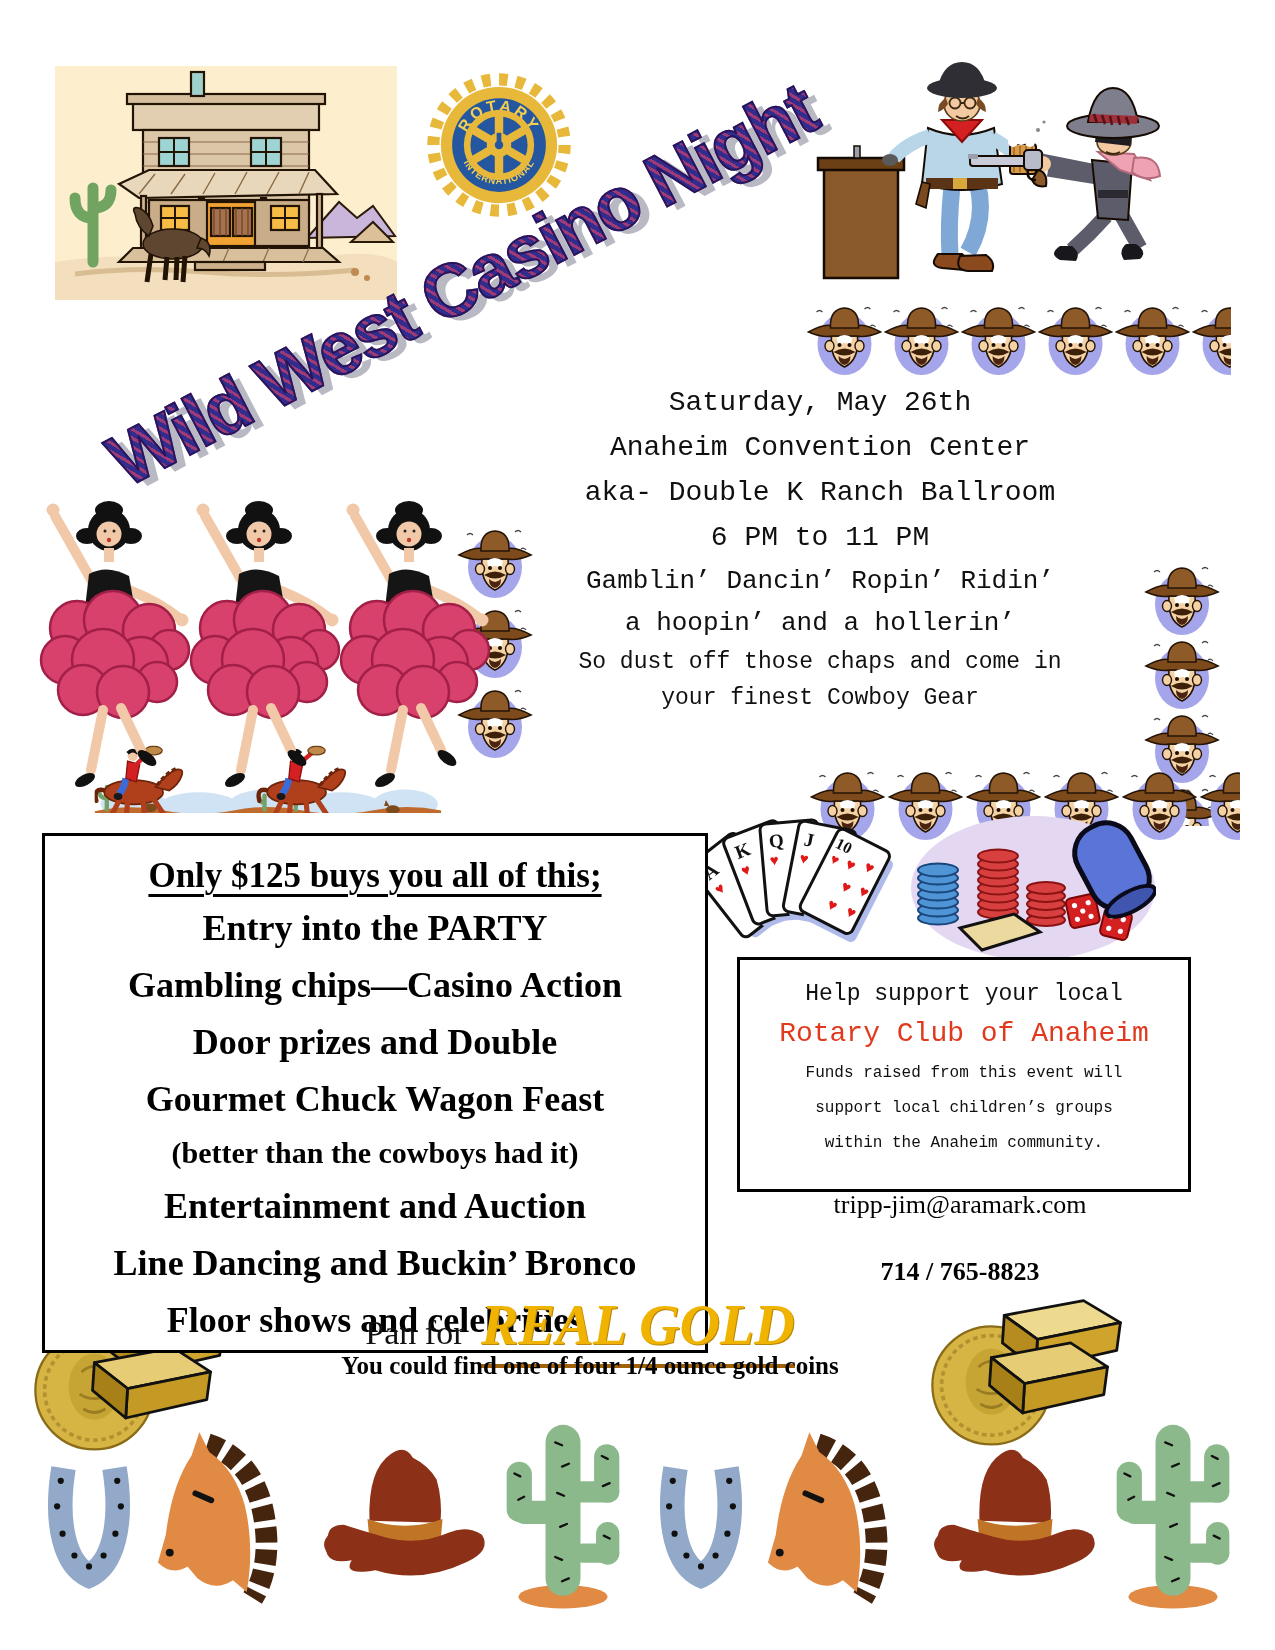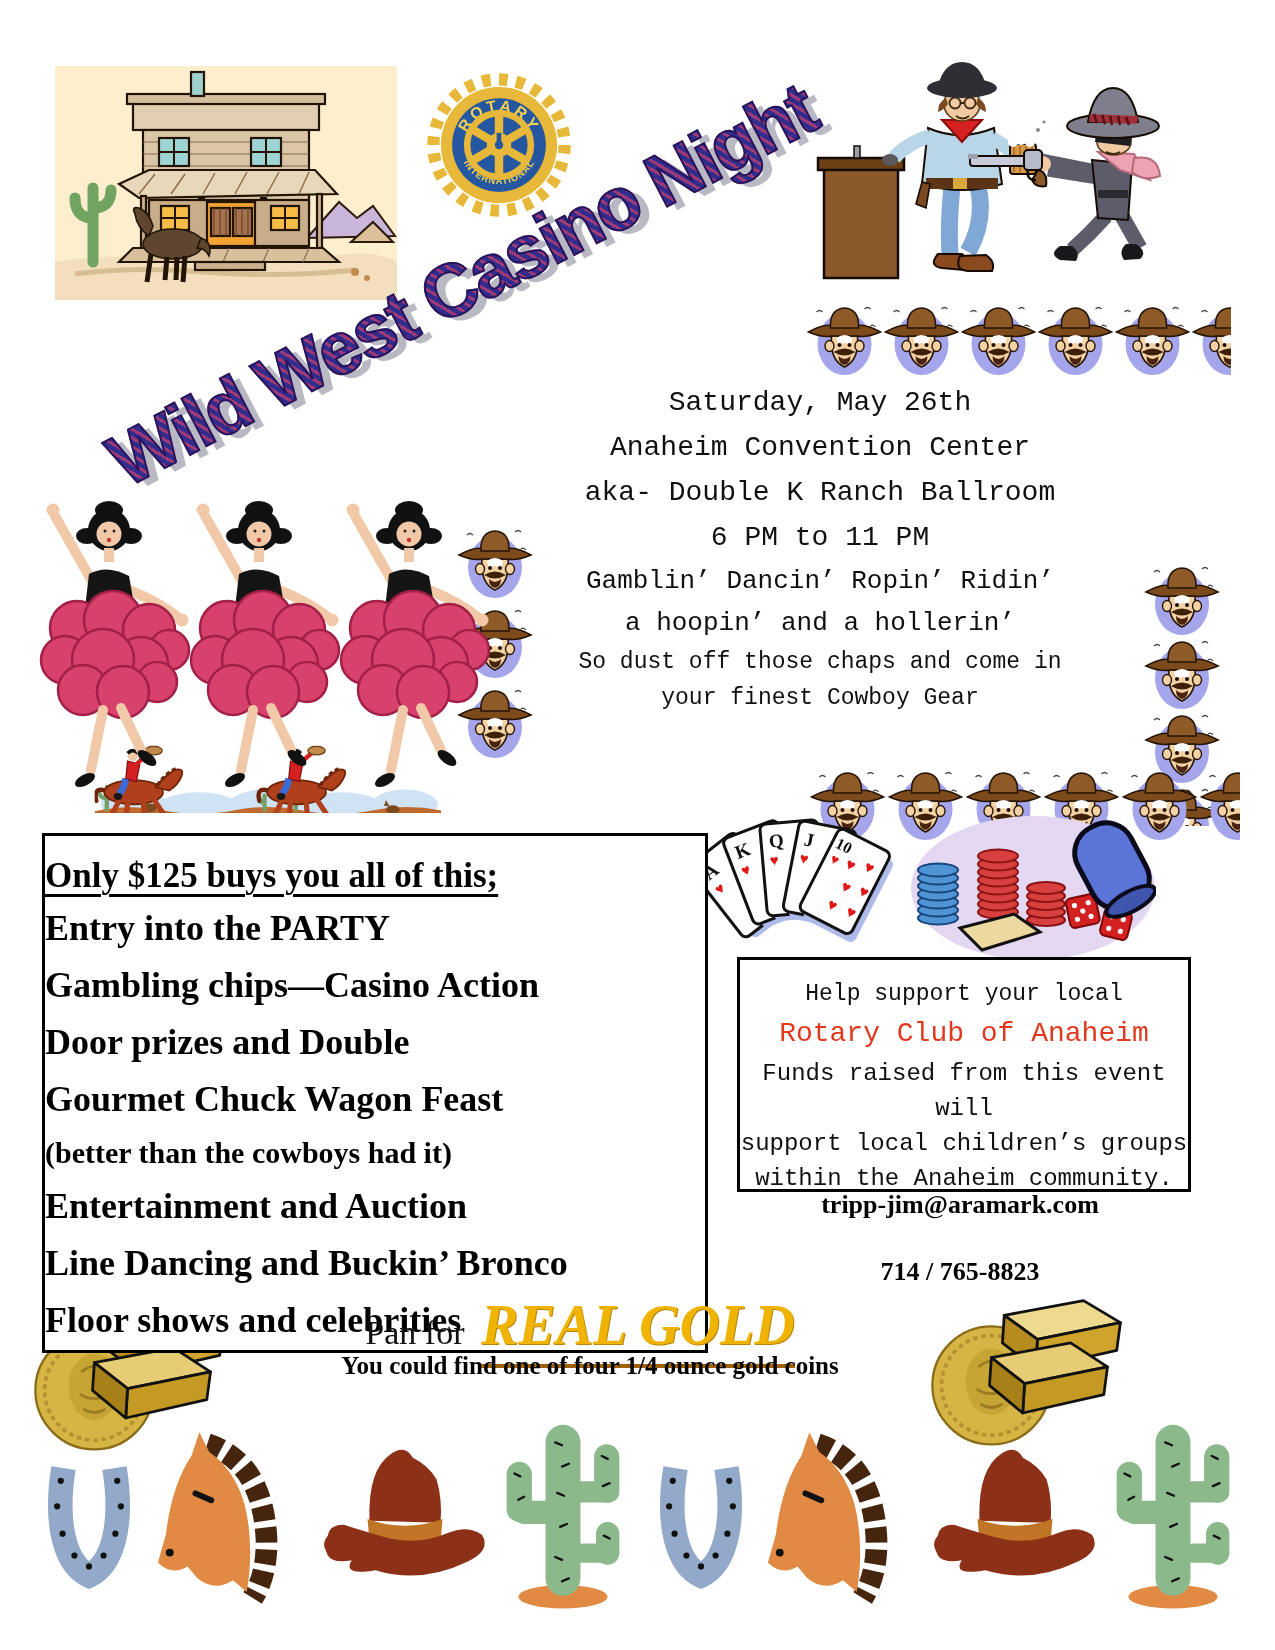--- a/index.html
+++ b/index.html
@@ -36,39 +36,39 @@
   .ev-md{font-size:26px;line-height:42px;}
   .ev-sm{font-size:23px;line-height:36px;}
 
   
   .dancers{left:25px;top:478px;width:475px;height:330px;z-index:4;}
   .dancer{position:absolute;top:0;width:168px;height:330px;}
   .banner{left:68px;top:735px;width:400px;height:78px;z-index:2;}
 
   
   .offer{left:42px;top:833px;width:660px;height:514px;border:3px solid #000;background:#fff;
-    z-index:7;color:#000;}
+    text-align:center;z-index:7;color:#000;}
   .offer-head{font-weight:bold;font-size:35px;line-height:48px;margin-top:16px;
     text-decoration:underline;text-decoration-thickness:3px;text-underline-offset:7px;}
   .offer-item{font-weight:bold;font-size:36px;line-height:57px;}
   .offer-note{font-weight:bold;font-size:30px;line-height:50px;}
 
   
   .cards{left:700px;top:798px;width:205px;height:170px;z-index:4;}
   .chips{left:898px;top:800px;width:258px;height:168px;z-index:4;}
 
   
   .support{left:737px;top:957px;width:448px;height:213px;border:3px solid #000;background:#fff;
     text-align:center;z-index:8;font-family:"Liberation Mono","DejaVu Sans Mono",monospace;padding-top:16px;box-sizing:content-box;}
   .sup-intro{font-size:23px;line-height:36px;color:#101010;}
   .sup-org{font-size:28px;line-height:44px;color:#e0391e;}
-  .sup-body{font-size:24px;line-height:35px;color:#101010;text-align:center;}
+  .sup-body{font-size:16px;line-height:35px;color:#101010;text-align:center;}
   .contact{left:740px;top:1185px;width:440px;text-align:center;color:#000;z-index:8;}
   .c1{font-weight:bold;font-size:28px;line-height:42px;}
-  .c2{font-weight:bold;font-size:26px;line-height:40px;}
+  .c2{font-weight:normal;font-size:26px;line-height:40px;}
   .c3{font-weight:bold;font-size:26px;line-height:38px;margin-top:28px;}
 
   
   .pan{left:300px;top:1293px;width:560px;text-align:center;z-index:8;}
   .pan-prefix{font-size:34px;color:#111;}
   .pan-gold{font-style:italic;font-weight:bold;font-size:56px;color:#f0b400;
     border-bottom:4px solid #a16207;padding-bottom:8px;text-shadow:1px 1px 0 #b8860b;}
   .find{left:280px;top:1352px;width:620px;text-align:center;font-weight:bold;font-size:25px;color:#000;z-index:8;}
 
   

